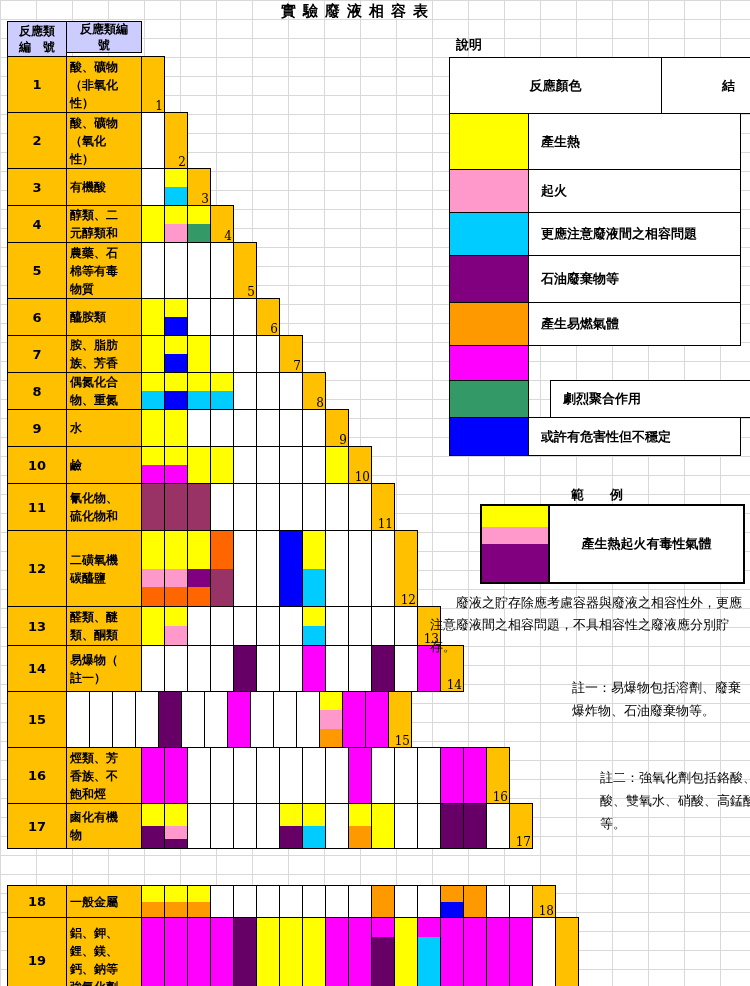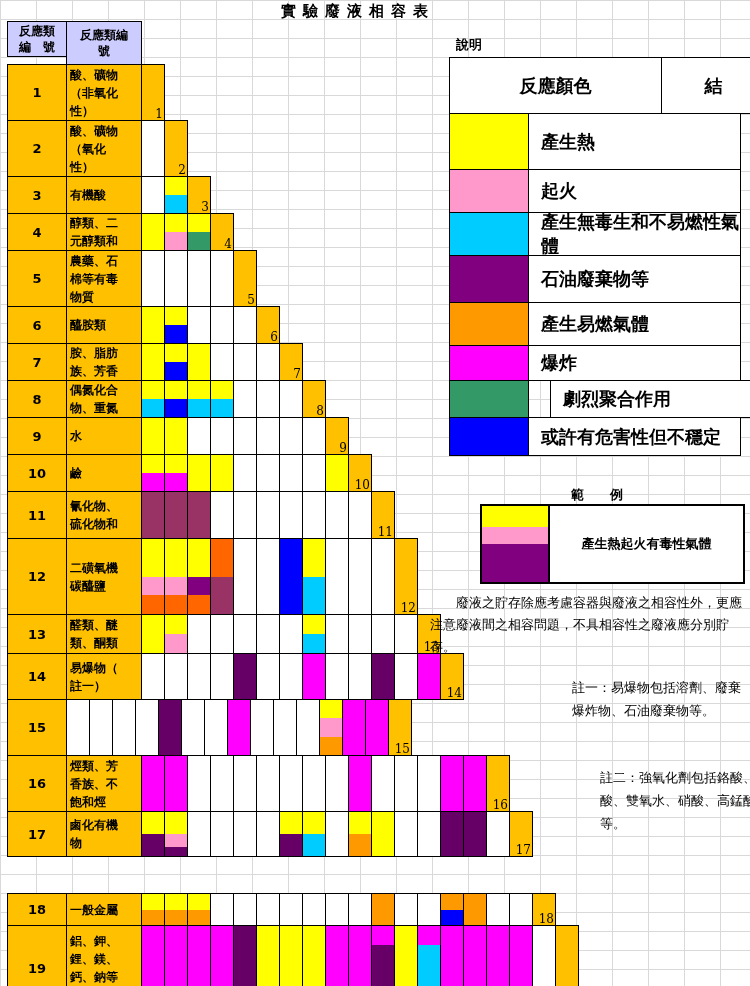--- a/index.html
+++ b/index.html
@@ -27,21 +27,21 @@
   .mcell{width:24px;display:flex;flex-direction:column;overflow:hidden}
   .mcell .s{flex-grow:1}
   .diag{width:24px;background:#FFC000;position:relative}
   .diag span{position:absolute;right:1px;bottom:-1px;font-size:12px;font-family:"DejaVu Serif",serif}
   
   #legend-title{position:absolute;left:456px;top:36px;font-size:13px;font-weight:bold}
   #legend{position:absolute;left:450px;top:58px}
   .lrow{display:flex;margin-top:-1px}
   .lcell{border:1px solid #000;margin-left:-1px;flex-shrink:0;background:#fff}
   .lsw{width:80px}
-  .lres{width:213px;display:flex;align-items:center;padding-left:12px;font-size:18px;font-weight:bold}
+  .lres{width:213px;display:flex;align-items:center;padding-left:12px;font-size:13px;font-weight:bold}
   .lhead{justify-content:center;padding-left:0;text-align:center}
   
   #example-title{position:absolute;left:450px;top:486px;width:294px;text-align:center;
     font-size:13px;font-weight:bold}
   #example-swatch{position:absolute;left:480px;top:504px;width:70px;height:80px;
     border:2px solid #000;display:flex;flex-direction:column}
   #example-result{position:absolute;left:548px;top:504px;width:197px;height:80px;border:2px solid #000;
     display:flex;align-items:center;justify-content:center;font-size:13px;font-weight:bold;background:#fff}
   
   .note{font-size:13px;line-height:22px;text-align:left}
@@ -51,21 +51,21 @@
 </style>
 </head>
 <body>
 
 <div id="page-title">實驗廢液相容表</div>
 
 <div id="table">
   <div class="mrow">
     <div class="cell hcell" style="width:60px;height:36px">反應類
 編　號</div>
-    <div class="cell hcell" style="width:76px;height:44px">反應類編
+    <div class="cell hcell" style="width:76px;height:32px">反應類編
 號</div>
   </div>
 
 <div class="mrow" style="height: 57px;">
       <div class="cell numc">1</div>
       <div class="cell labc">酸、礦物
 （非氧化
 性）</div>
       <div class="cell diag">
         <span>1</span>
@@ -586,33 +586,32 @@
 <div class="lrow">
       <div class="lcell lsw" style="height: 57px; background: rgb(255, 255, 0);"></div>
       <div class="lcell lres" style="height: 57px;">產生熱</div>
     </div>
     <div class="lrow">
       <div class="lcell lsw" style="height: 44px; background: rgb(255, 153, 204);"></div>
       <div class="lcell lres" style="height: 44px;">起火</div>
     </div>
     <div class="lrow">
       <div class="lcell lsw" style="height: 44px; background: rgb(0, 204, 255);"></div>
-      <div class="lcell lres" style="height: 44px;">產生無毒生和不易燃性氣體</div>
+      <div class="lcell lres" style="height: 44px;">更應注意廢液間之相容問題</div>
     </div>
     <div class="lrow">
       <div class="lcell lsw" style="height: 48px; background: rgb(128, 0, 128);"></div>
       <div class="lcell lres" style="height: 48px;">石油廢棄物等</div>
     </div>
     <div class="lrow">
       <div class="lcell lsw" style="height: 44px; background: rgb(255, 153, 0);"></div>
       <div class="lcell lres" style="height: 44px;">產生易燃氣體</div>
     </div>
     <div class="lrow">
       <div class="lcell lsw" style="height: 36px; background: rgb(255, 0, 255);"></div>
-      <div class="lcell lres" style="height: 36px;">爆炸</div>
     </div>
     <div class="lrow">
       <div class="lcell lsw" style="height: 38px; background: rgb(51, 153, 102);"></div>
       <div class="lcell lres" style="height: 38px; margin-left: 21px;">劇烈聚合作用</div>
     </div>
     <div class="lrow">
       <div class="lcell lsw" style="height: 39px; background: rgb(0, 0, 255);"></div>
       <div class="lcell lres" style="height: 39px;">或許有危害性但不穩定</div>
     </div>
   </div>

